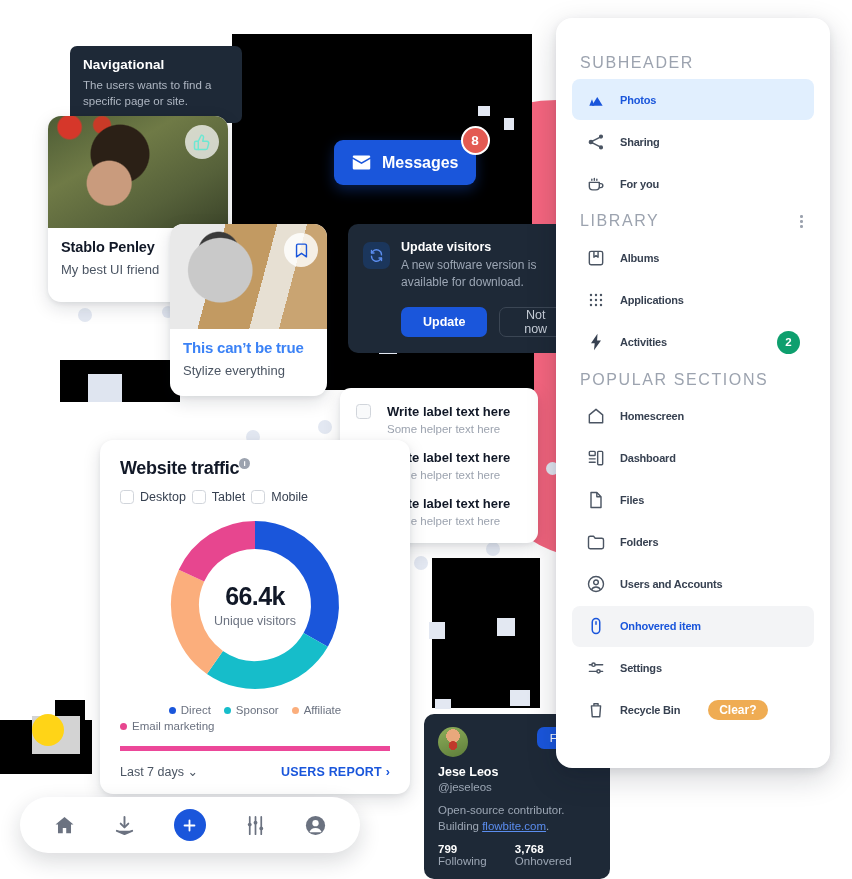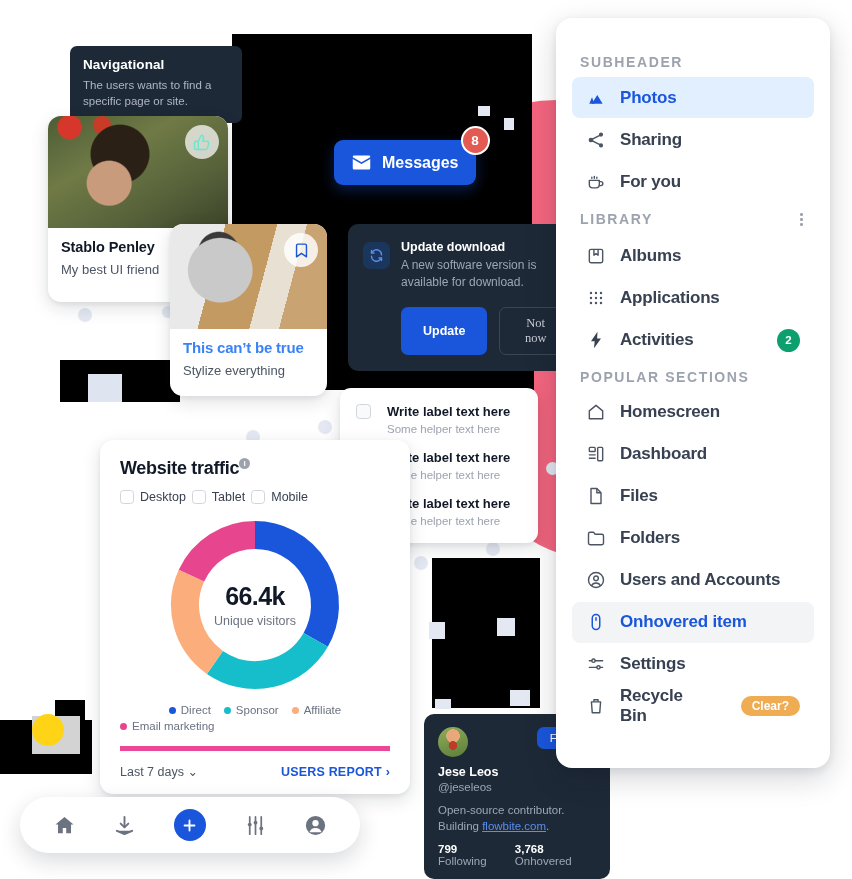--- a/index.html
+++ b/index.html
@@ -89,22 +89,22 @@
   .toast-ic { width:27px; height:27px; border-radius:7px; background:#1B365C;
               display:flex; align-items:center; justify-content:center; flex:0 0 auto; margin-top:2px;}
   .toast-title { color:#fff; font-size:12.5px; font-weight:700; }
   .toast-desc { color:#9ca6b4; font-size:12px; line-height:1.45; margin-top:3px;}
   .toast-close { position:absolute; right:13px; top:12px; cursor:pointer; line-height:0;}
   .toast-actions { display:flex; gap:12px; margin:15px 0 0 38px; }
   .btn-update { background:#1A56DB; color:#fff; border:none; border-radius:7px;
                 padding:8px 22px; font-size:12.5px; font-weight:600; cursor:pointer;
                 font-family:"Liberation Sans", sans-serif;}
   .btn-notnow { background:transparent; color:#c6cdd7; border:1px solid #3b4654; border-radius:7px;
-                padding:8px 18px; font-size:12.5px; cursor:pointer;
-                font-family:Liberation Serif, serif;}
+                padding:0 18px; font-size:12.5px; cursor:pointer;
+                font-family:Liberation Sans, sans-serif;}
 
   
   .chk-panel { left:340px; top:388px; width:198px; padding:14px 16px 16px; border-radius:11px; }
   .chk-row { display:flex; gap:16px; margin-bottom:13px; }
   .chk-row:last-child { margin-bottom:0; }
   .chk-box { width:15px; height:15px; border:1px solid #d1d5db; border-radius:3.5px;
              background:#f9fafb; flex:0 0 auto; margin-top:2px; cursor:pointer;}
   .chk-label { font-size:13px; font-weight:700; color:#111827; }
   .chk-help { font-size:11.5px; color:#9ca3af; margin-top:3px; }
 
@@ -155,26 +155,26 @@
   .bnav .it { cursor:pointer; line-height:0; }
   .bnav .plus { width:32px; height:32px; border-radius:50%; background:#1A56DB;
                 display:flex; align-items:center; justify-content:center; cursor:pointer;}
 
   
   .sidebar { position:absolute; left:556px; top:18px; width:274px; height:750px;
              background:#fff; border-radius:16px;
              box-shadow:0 10px 30px rgba(17,24,39,.18), 0 3px 8px rgba(17,24,39,.08);
              padding:26px 16px 0; overflow:hidden; }
   .sb-head { display:flex; align-items:center; justify-content:space-between;
-             font-size:14px; font-weight:700; letter-spacing:1.6px; color:#9ca3af;
+             font-size:16px; font-weight:400; letter-spacing:1.6px; color:#9ca3af;
              padding:0 8px; margin:8px 0 7px; }
   .sb-head.first { margin-top:10px; }
   .sb-item { display:flex; align-items:center; gap:14px; height:41px; padding:0 14px;
              border-radius:8px; cursor:pointer; margin-bottom:1px; }
-  .sb-item .lbl { font-size:17px; font-weight:700; color:#374151; letter-spacing:-.2px; }
+  .sb-item .lbl { font-size:11px; font-weight:700; color:#374151; letter-spacing:-.2px; }
   .sb-item.active { background:#E1EFFE; }
   .sb-item.active .lbl { color:#1A56DB; }
   .sb-item.hovered { background:#F3F4F6; }
   .sb-item.hovered .lbl { color:#1A56DB; }
   .sb-ic { width:20px; height:20px; flex:0 0 auto; display:flex; align-items:center; justify-content:center;}
   .sb-badge { margin-left:auto; width:23px; height:23px; border-radius:50%; background:#0E9F6E;
               color:#fff; font-size:11.5px; font-weight:700;
               display:flex; align-items:center; justify-content:center; }
   .sb-pill { margin-left:14px; background:#EFAC53; color:#fff; font-size:12px; font-weight:700;
              border-radius:11px; padding:3px 11px; }
@@ -270,21 +270,21 @@
     <div class="toast-row">
       <div class="toast-ic">
         <svg width="15" height="15" viewBox="0 0 24 24" fill="none" stroke="#5b8def" stroke-width="2.2" stroke-linecap="round" stroke-linejoin="round">
           <path d="M20 11A8 8 0 0 0 6.3 5.3L4 7.5"></path>
             <path d="M4 4v4h4"></path>
           <path d="M4 13a8 8 0 0 0 13.7 5.7L20 16.5"></path>
             <path d="M20 20v-4h-4"></path>
         </svg>
       </div>
       <div style="flex:1">
-        <div class="toast-title">Update download</div>
+        <div class="toast-title">Update visitors</div>
         <div class="toast-desc">A new software version is available for download.</div>
       </div>
     </div>
     <div class="toast-actions">
       <button class="btn-update">Update</button>
       <button class="btn-notnow">Not now</button>
     </div>
   </div>
 
   <div class="card chk-panel">

